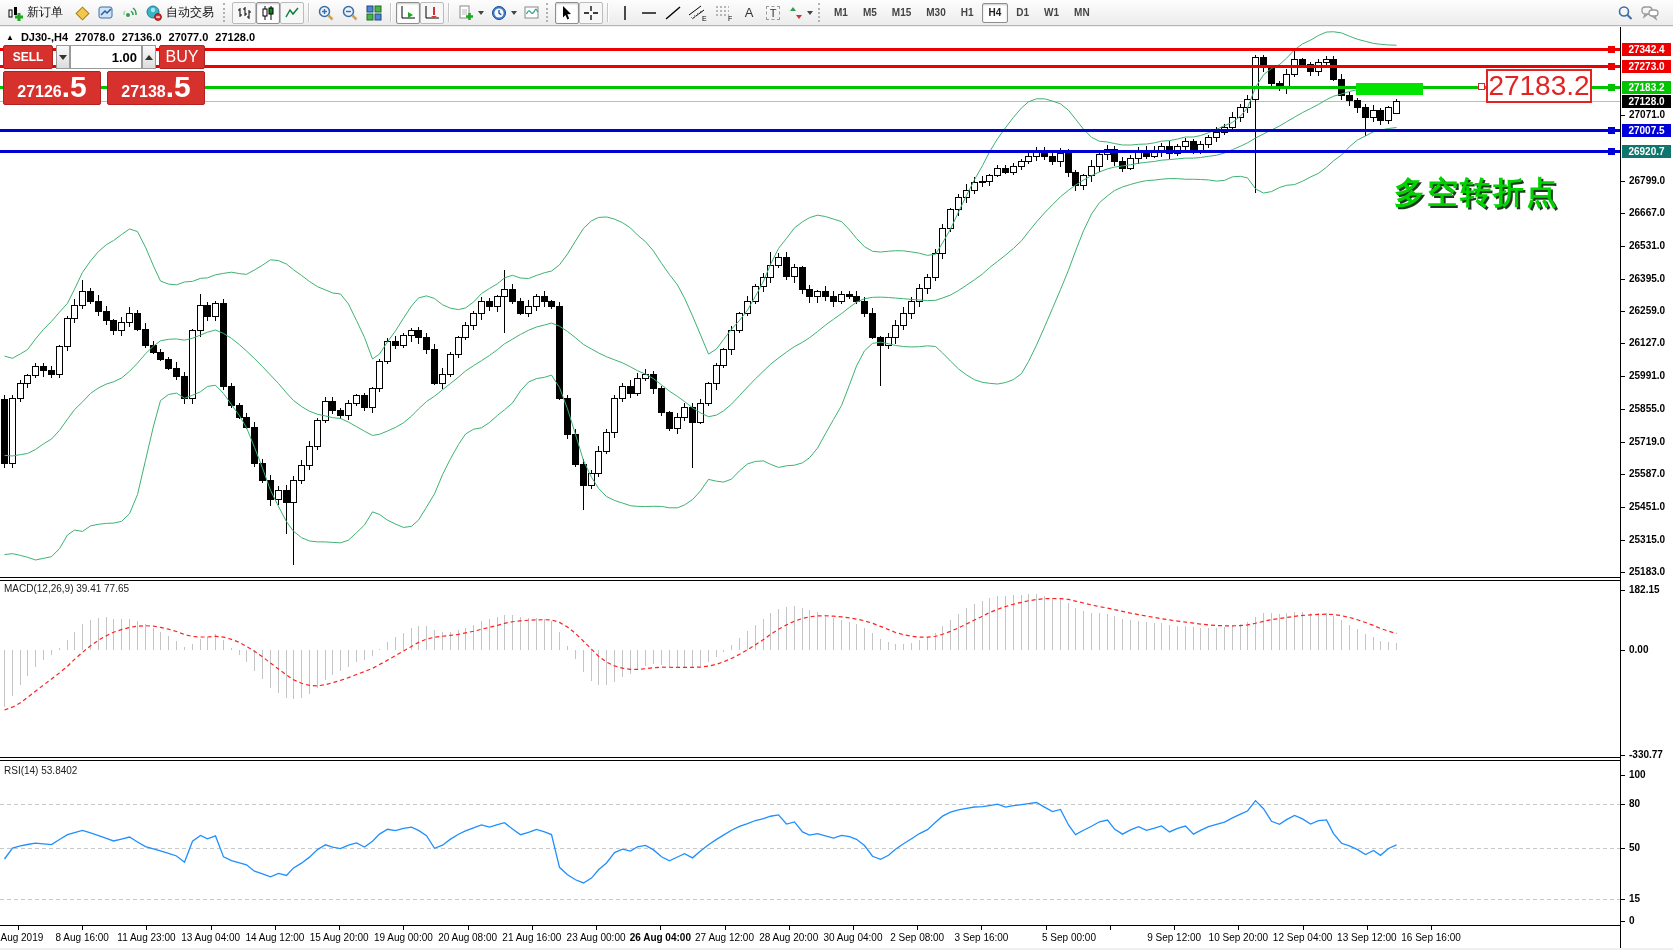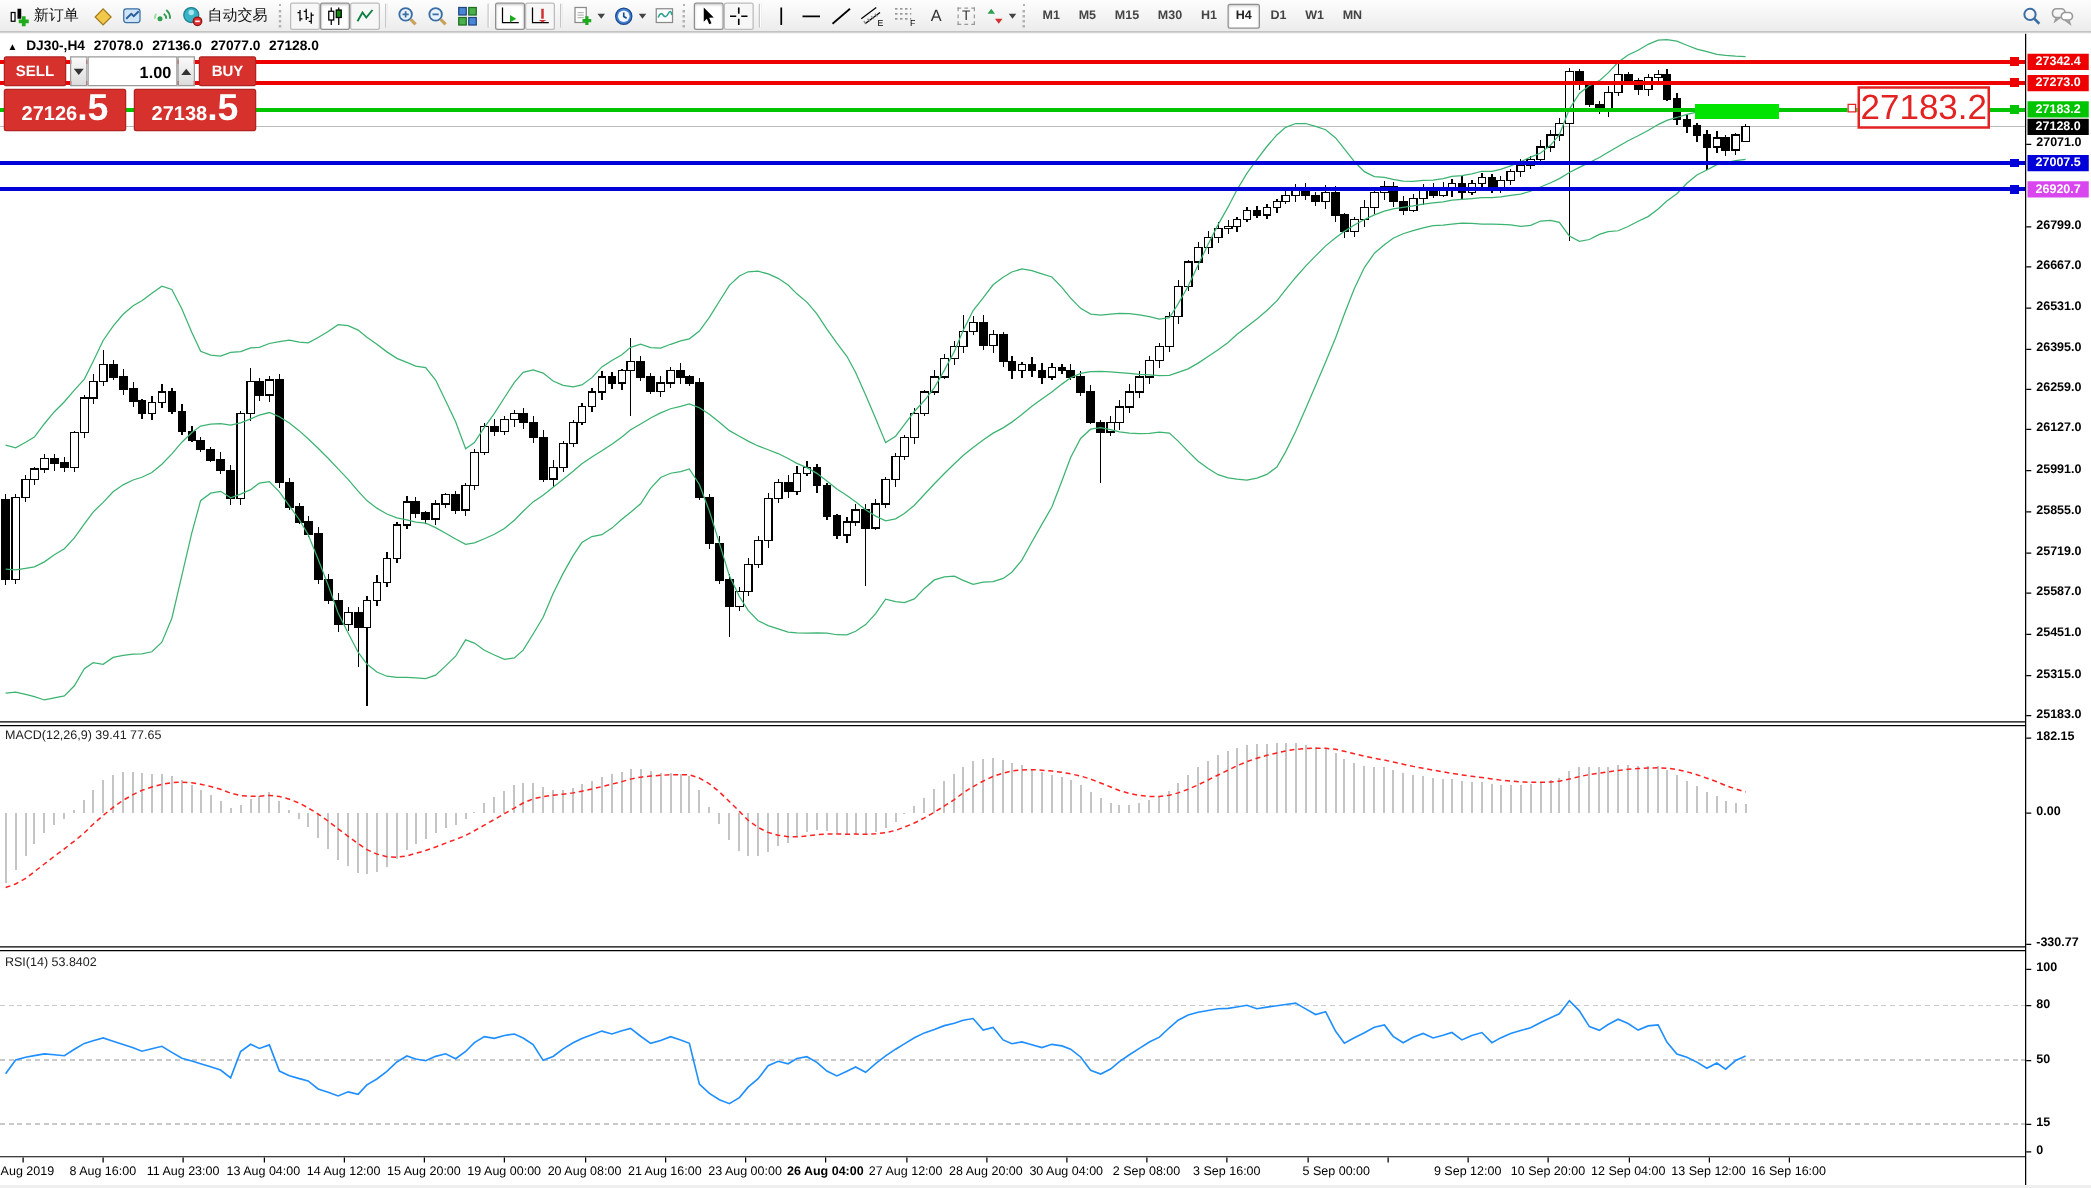--- a/index.html
+++ b/index.html
@@ -30,21 +30,21 @@
   .ohlc-title{position:absolute;left:6px;top:31px;display:flex;align-items:center;gap:7px;
     font-size:11px;font-weight:700;color:#000;white-space:nowrap;}
   .ohlc-title .mk{font-size:8px;}
   .ind-label{position:absolute;left:4px;font-size:10px;color:#222;}
   
   .one-click{position:absolute;left:3px;top:45px;width:176px;height:60px;}
   .oc-red{position:absolute;background:#d7312e;border:1px solid #b02320;border-radius:2px;
     color:#fff;box-sizing:border-box;}
   .oc-sell-btn{left:0;top:0;width:50px;height:24px;font-size:12px;font-weight:700;
     display:flex;align-items:center;justify-content:center;}
-  .oc-buy-btn{left:156px;top:0;width:46px;height:24px;font-size:12px;font-weight:700;
+  .oc-buy-btn{left:156px;top:0;width:46px;height:24px;font-size:16px;font-weight:400;
     display:flex;align-items:center;justify-content:center;}
   .oc-spin{position:absolute;top:0;width:14px;height:24px;background:linear-gradient(#fafafa,#dcdcdc);
     border:1px solid #9a9a9a;box-sizing:border-box;display:flex;align-items:center;justify-content:center;}
   .oc-vol{position:absolute;left:67px;top:0;width:72px;height:24px;background:#fff;border:1px solid #9a9a9a;
     box-sizing:border-box;font-size:13px;font-weight:700;text-align:right;padding:4px 4px 0 0;}
   .tri-dn{width:0;height:0;border-left:4px solid transparent;border-right:4px solid transparent;border-top:5px solid #333;}
   .tri-up{width:0;height:0;border-left:4px solid transparent;border-right:4px solid transparent;border-bottom:5px solid #333;}
   .oc-price{display:flex;align-items:baseline;justify-content:center;}
   .oc-price .pm{font-size:16px;font-weight:700;}
   .oc-price .pf{font-size:30px;font-weight:700;line-height:30px;}
@@ -883,20 +883,21 @@
     </div>
     <div class="oc-red oc-price oc-buy-price">
       <span class="pm">27138</span>
       <span class="pf">.5</span>
     </div>
   </div>
 
   <div class="ind-label" style="top:583px">MACD(12,26,9) 39.41 77.65</div>
   <div class="ind-label" style="top:765px">RSI(14) 53.8402</div>
 
+  <div class="annotation">多空转折点</div>
   <div class="big-label">27183.2</div>
   <div class="obj-anchor"></div>
 
   <div class="price-axis" id="price-axis">
       <div class="pa-dash" style="top: 88px;"></div>
       <div class="pa-tick" style="top: 82px;">27071.0</div>
       <div class="pa-dash" style="top: 153.797px;"></div>
       <div class="pa-tick" style="top: 147.797px;">26799.0</div>
       <div class="pa-dash" style="top: 185.728px;"></div>
       <div class="pa-tick" style="top: 179.728px;">26667.0</div>
@@ -919,21 +920,21 @@
       <div class="pa-dash" style="top: 479.878px;"></div>
       <div class="pa-tick" style="top: 473.878px;">25451.0</div>
       <div class="pa-dash" style="top: 512.776px;"></div>
       <div class="pa-tick" style="top: 506.776px;">25315.0</div>
       <div class="pa-dash" style="top: 544.707px;"></div>
       <div class="pa-tick" style="top: 538.707px;">25183.0</div>
       <div class="pa-badge" style="top: 15.8483px; background: rgb(238, 0, 0);">27342.4</div>
       <div class="pa-badge" style="top: 32.6362px; background: rgb(238, 0, 0);">27273.0</div>
       <div class="pa-badge" style="top: 54.3588px; background: rgb(0, 196, 0);">27183.2</div>
       <div class="pa-badge" style="top: 96.8606px; background: rgb(0, 0, 216);">27007.5</div>
-      <div class="pa-badge" style="top: 117.858px; background: #d946ef; text-align: center;">26920.7</div>
+      <div class="pa-badge" style="top: 117.858px; background: #0f766e; text-align: center;">26920.7</div>
       <div class="pa-badge" style="top: 67.7117px; background: rgb(0, 0, 0);">27128.0</div>
       <div class="pa-dash" style="top: 563px;"></div>
       <div class="pa-tick" style="top: 557px;">182.15</div>
       <div class="pa-dash" style="top: 623px;"></div>
       <div class="pa-tick" style="top: 617px;">0.00</div>
       <div class="pa-dash" style="top: 728px;"></div>
       <div class="pa-tick" style="top: 722px;">-330.77</div>
       <div class="pa-dash" style="top: 748px;"></div>
       <div class="pa-tick" style="top: 742px;">100</div>
       <div class="pa-dash" style="top: 777.2px;"></div>

